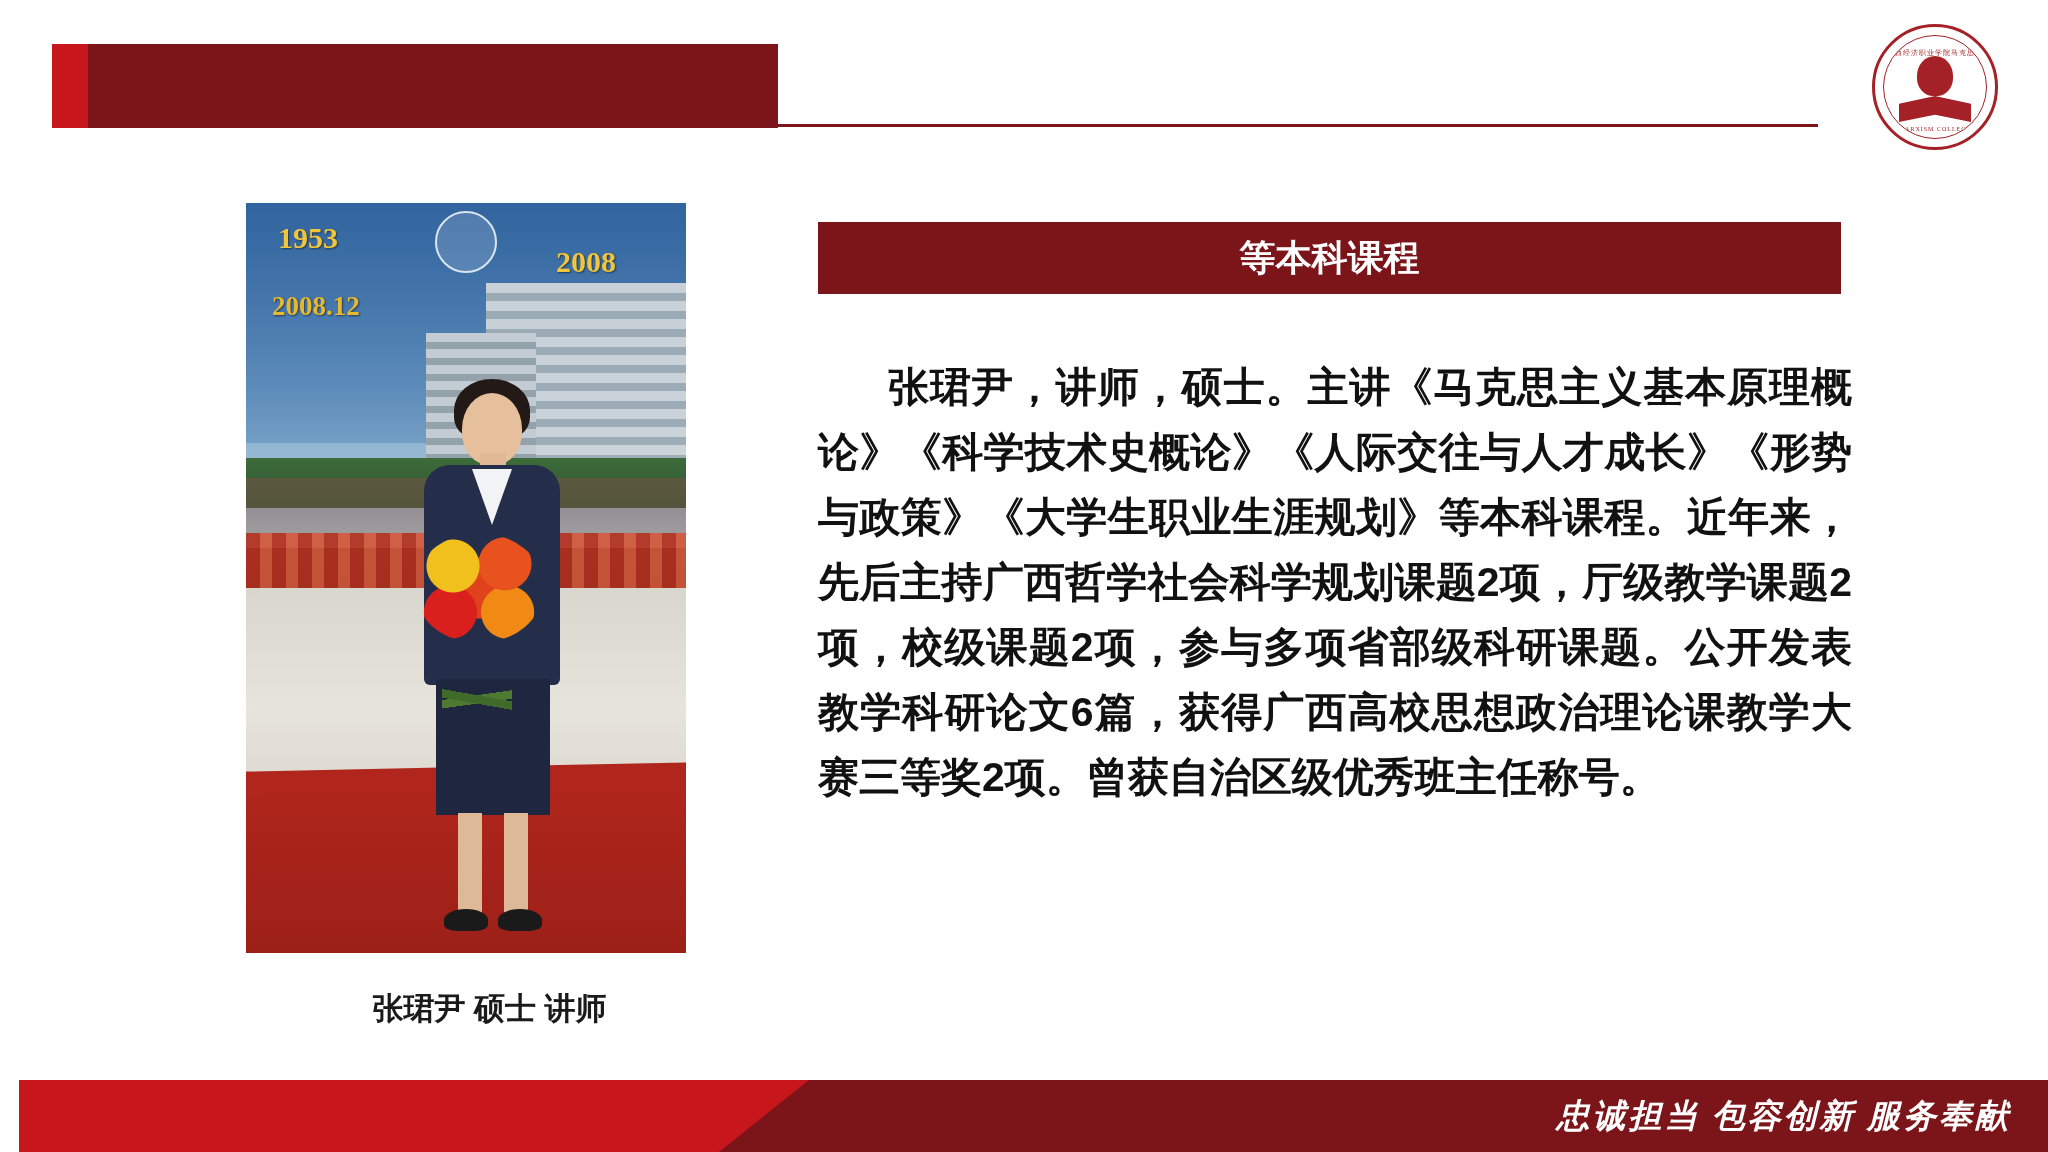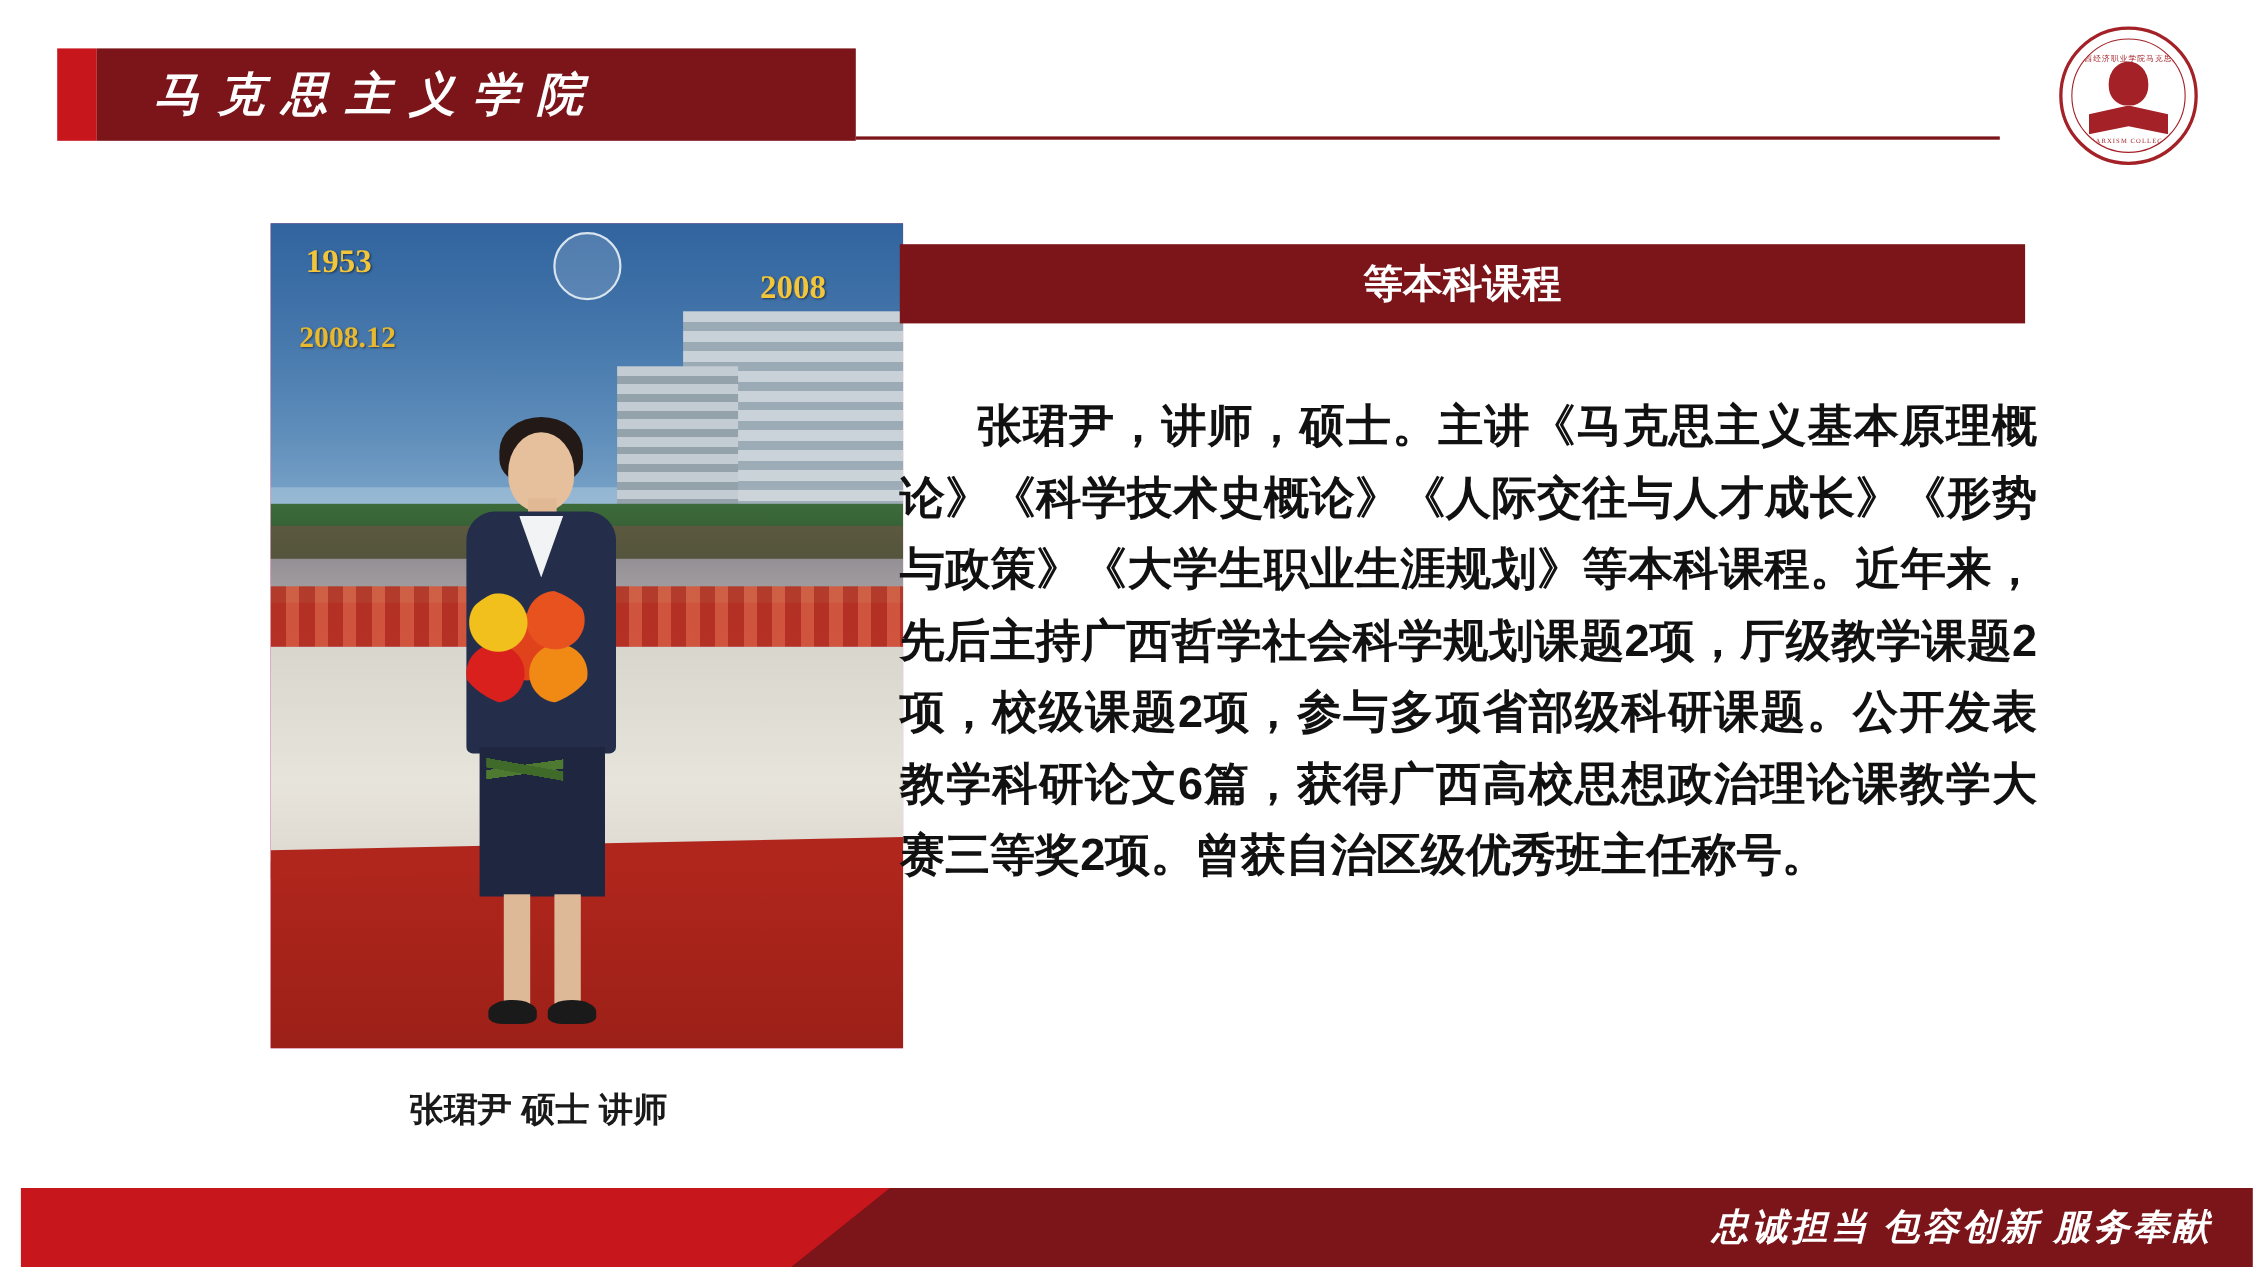--- a/index.html
+++ b/index.html
@@ -116,24 +116,24 @@
     letter-spacing: 1px;
   }
   .seal-text-top { top: 12px; }
   .seal-text-bottom { bottom: 6px; font-size: 6px; }
 
   
   .photo-frame {
     position: absolute;
     left: 246px;
     top: 203px;
-    width: 575px;
+    width: 440px;
     height: 750px;
     overflow: hidden;
-    background: #be185d;
+    background: #000000;
   }
   .ph-sky {
     position: absolute;
     left: 0; top: 0; width: 100%; height: 46%;
     background: linear-gradient(180deg, #4e83b8 0%, #7fa9cd 55%, #b9cfdd 100%);
   }
   .ph-banner {
     position: absolute;
     left: 0; top: 0; width: 100%; height: 32%;
     background: linear-gradient(180deg, rgba(40,90,150,0.75) 0%, rgba(60,115,170,0.35) 100%);
@@ -380,21 +380,20 @@
     letter-spacing: 3px;
     white-space: nowrap;
   }
 </style>
 </head>
 <body>
 
 <div class="header">
   <div class="header-red-tab"></div>
   <div class="header-bar"></div>
-  <div class="header-title">马克思主义学院</div>
   <div class="header-rule"></div>
 
   <div class="seal">
     <div class="seal-inner">
       <div class="seal-text-top">广西经济职业学院马克思主义学院</div>
       <div class="seal-head"></div>
       <div class="seal-book"></div>
       <div class="seal-text-bottom">MARXISM COLLEGE</div>
     </div>
   </div>

